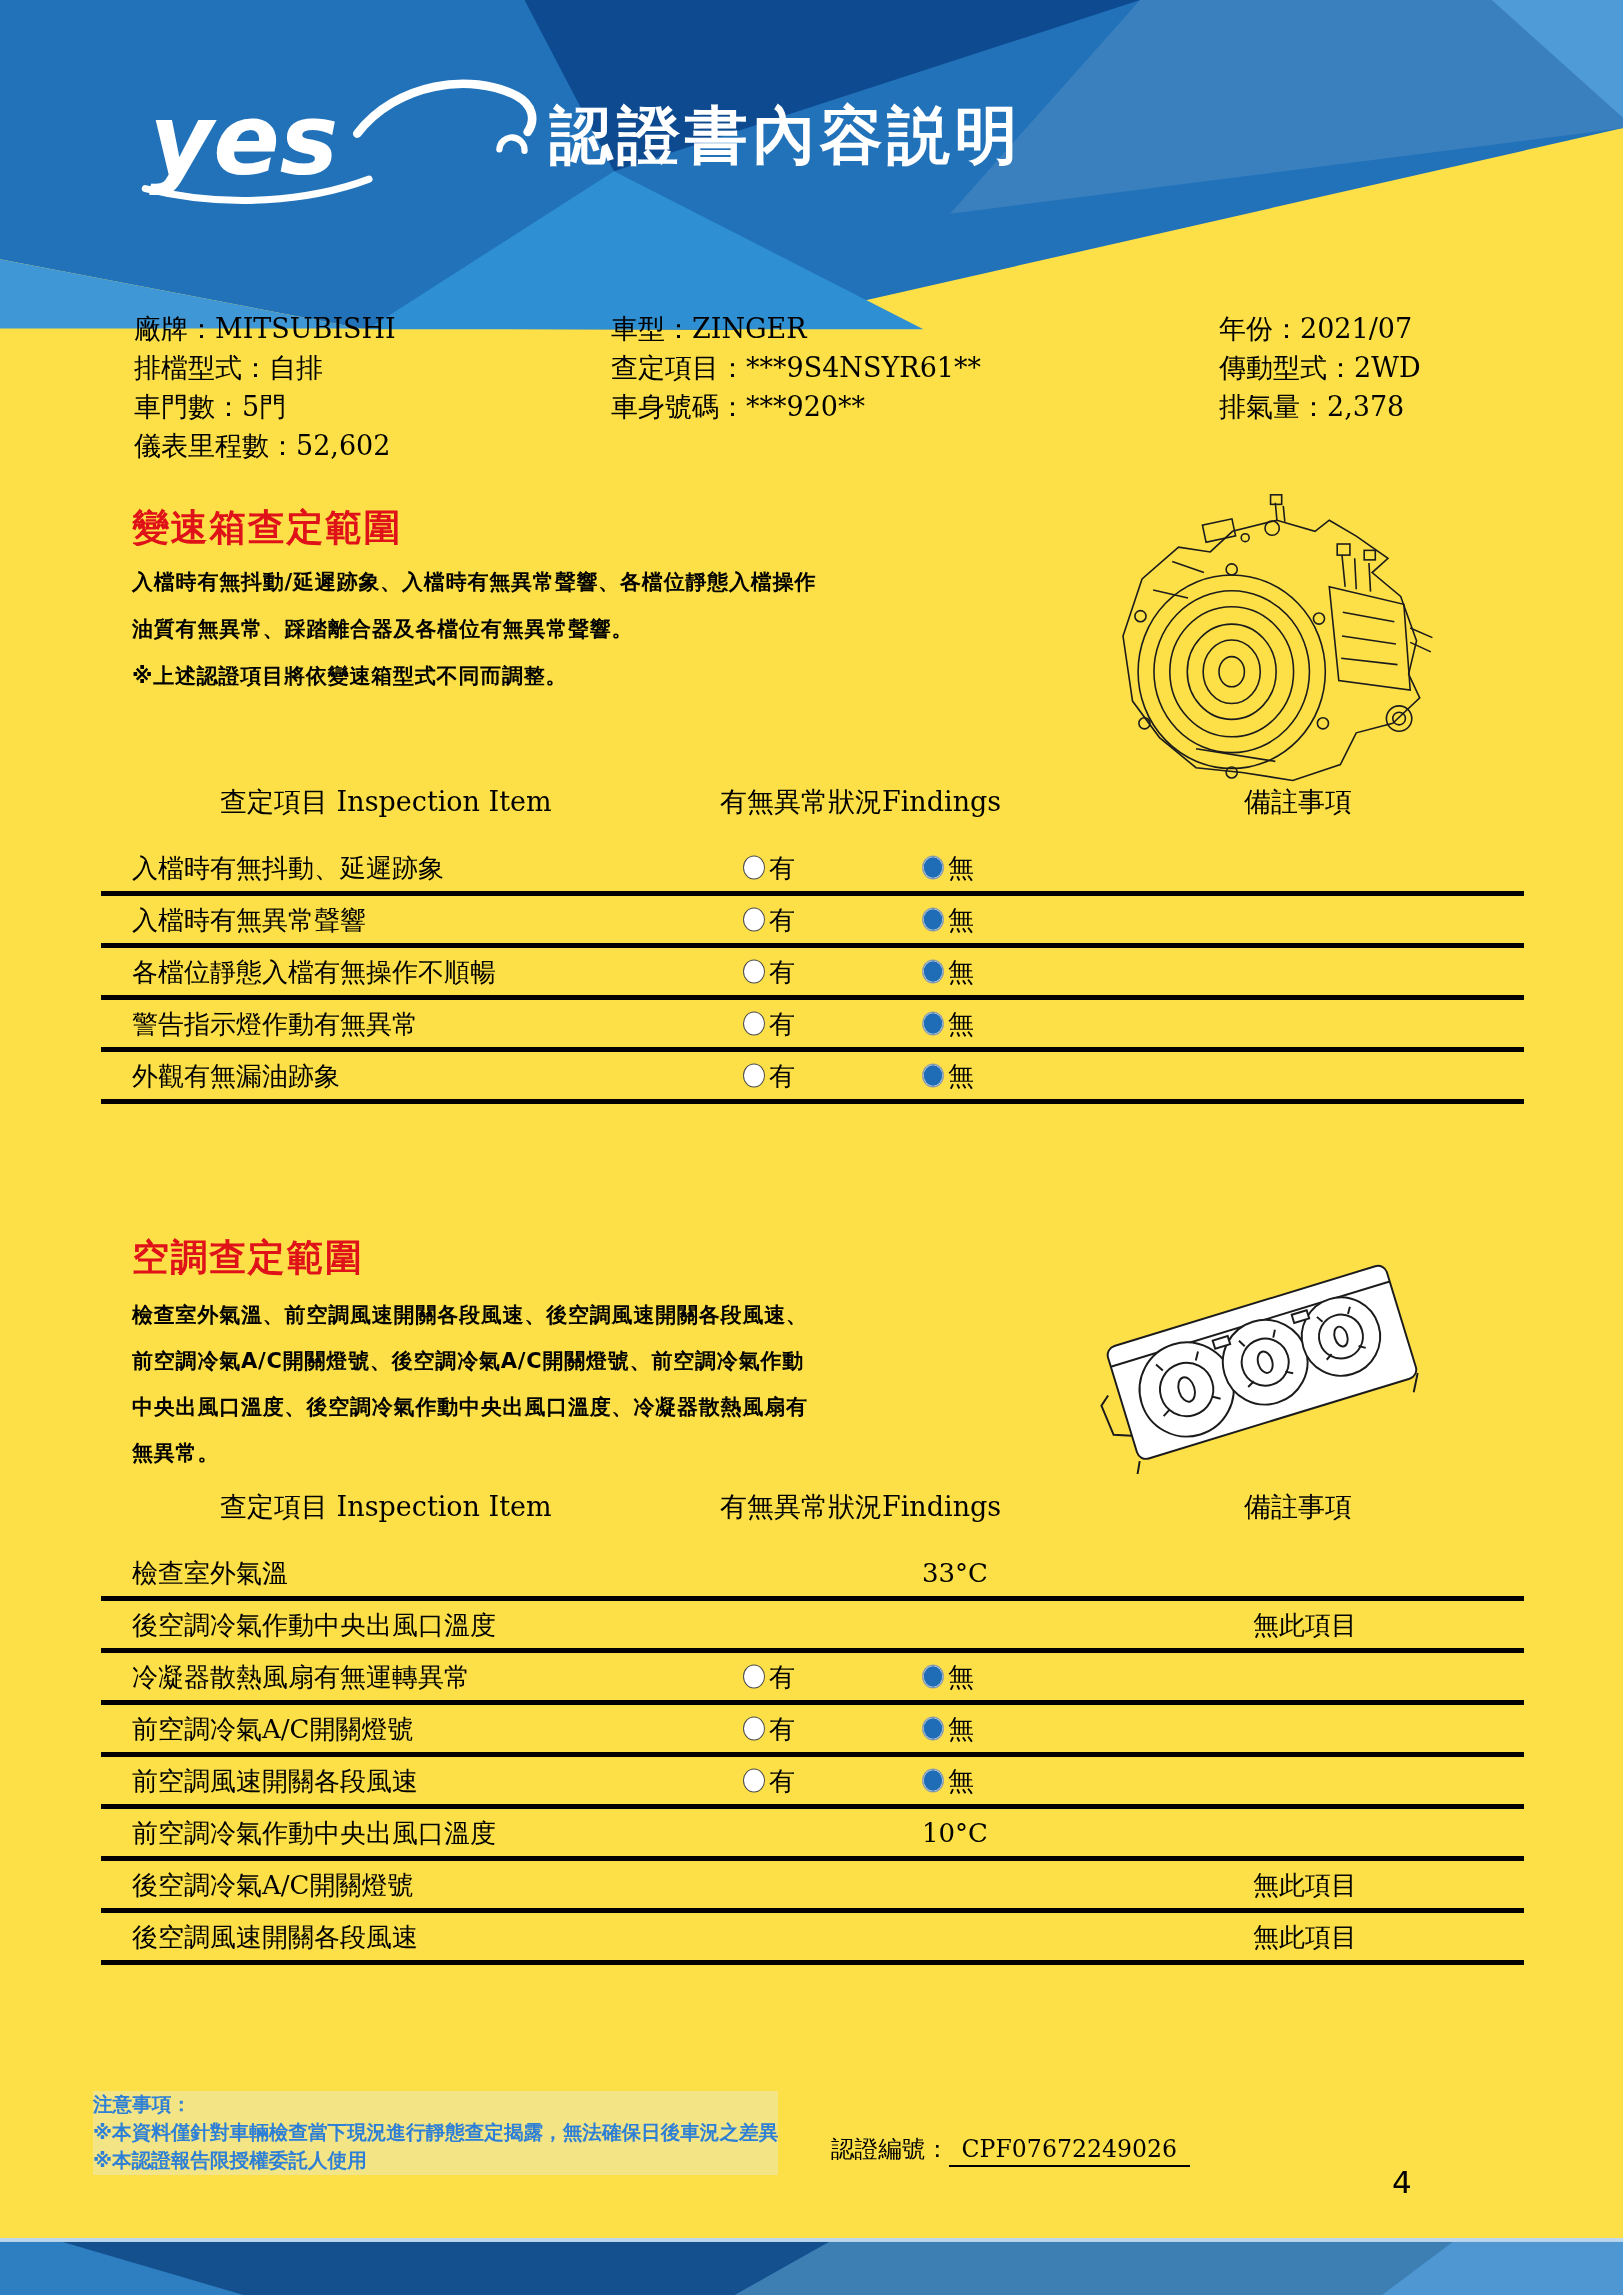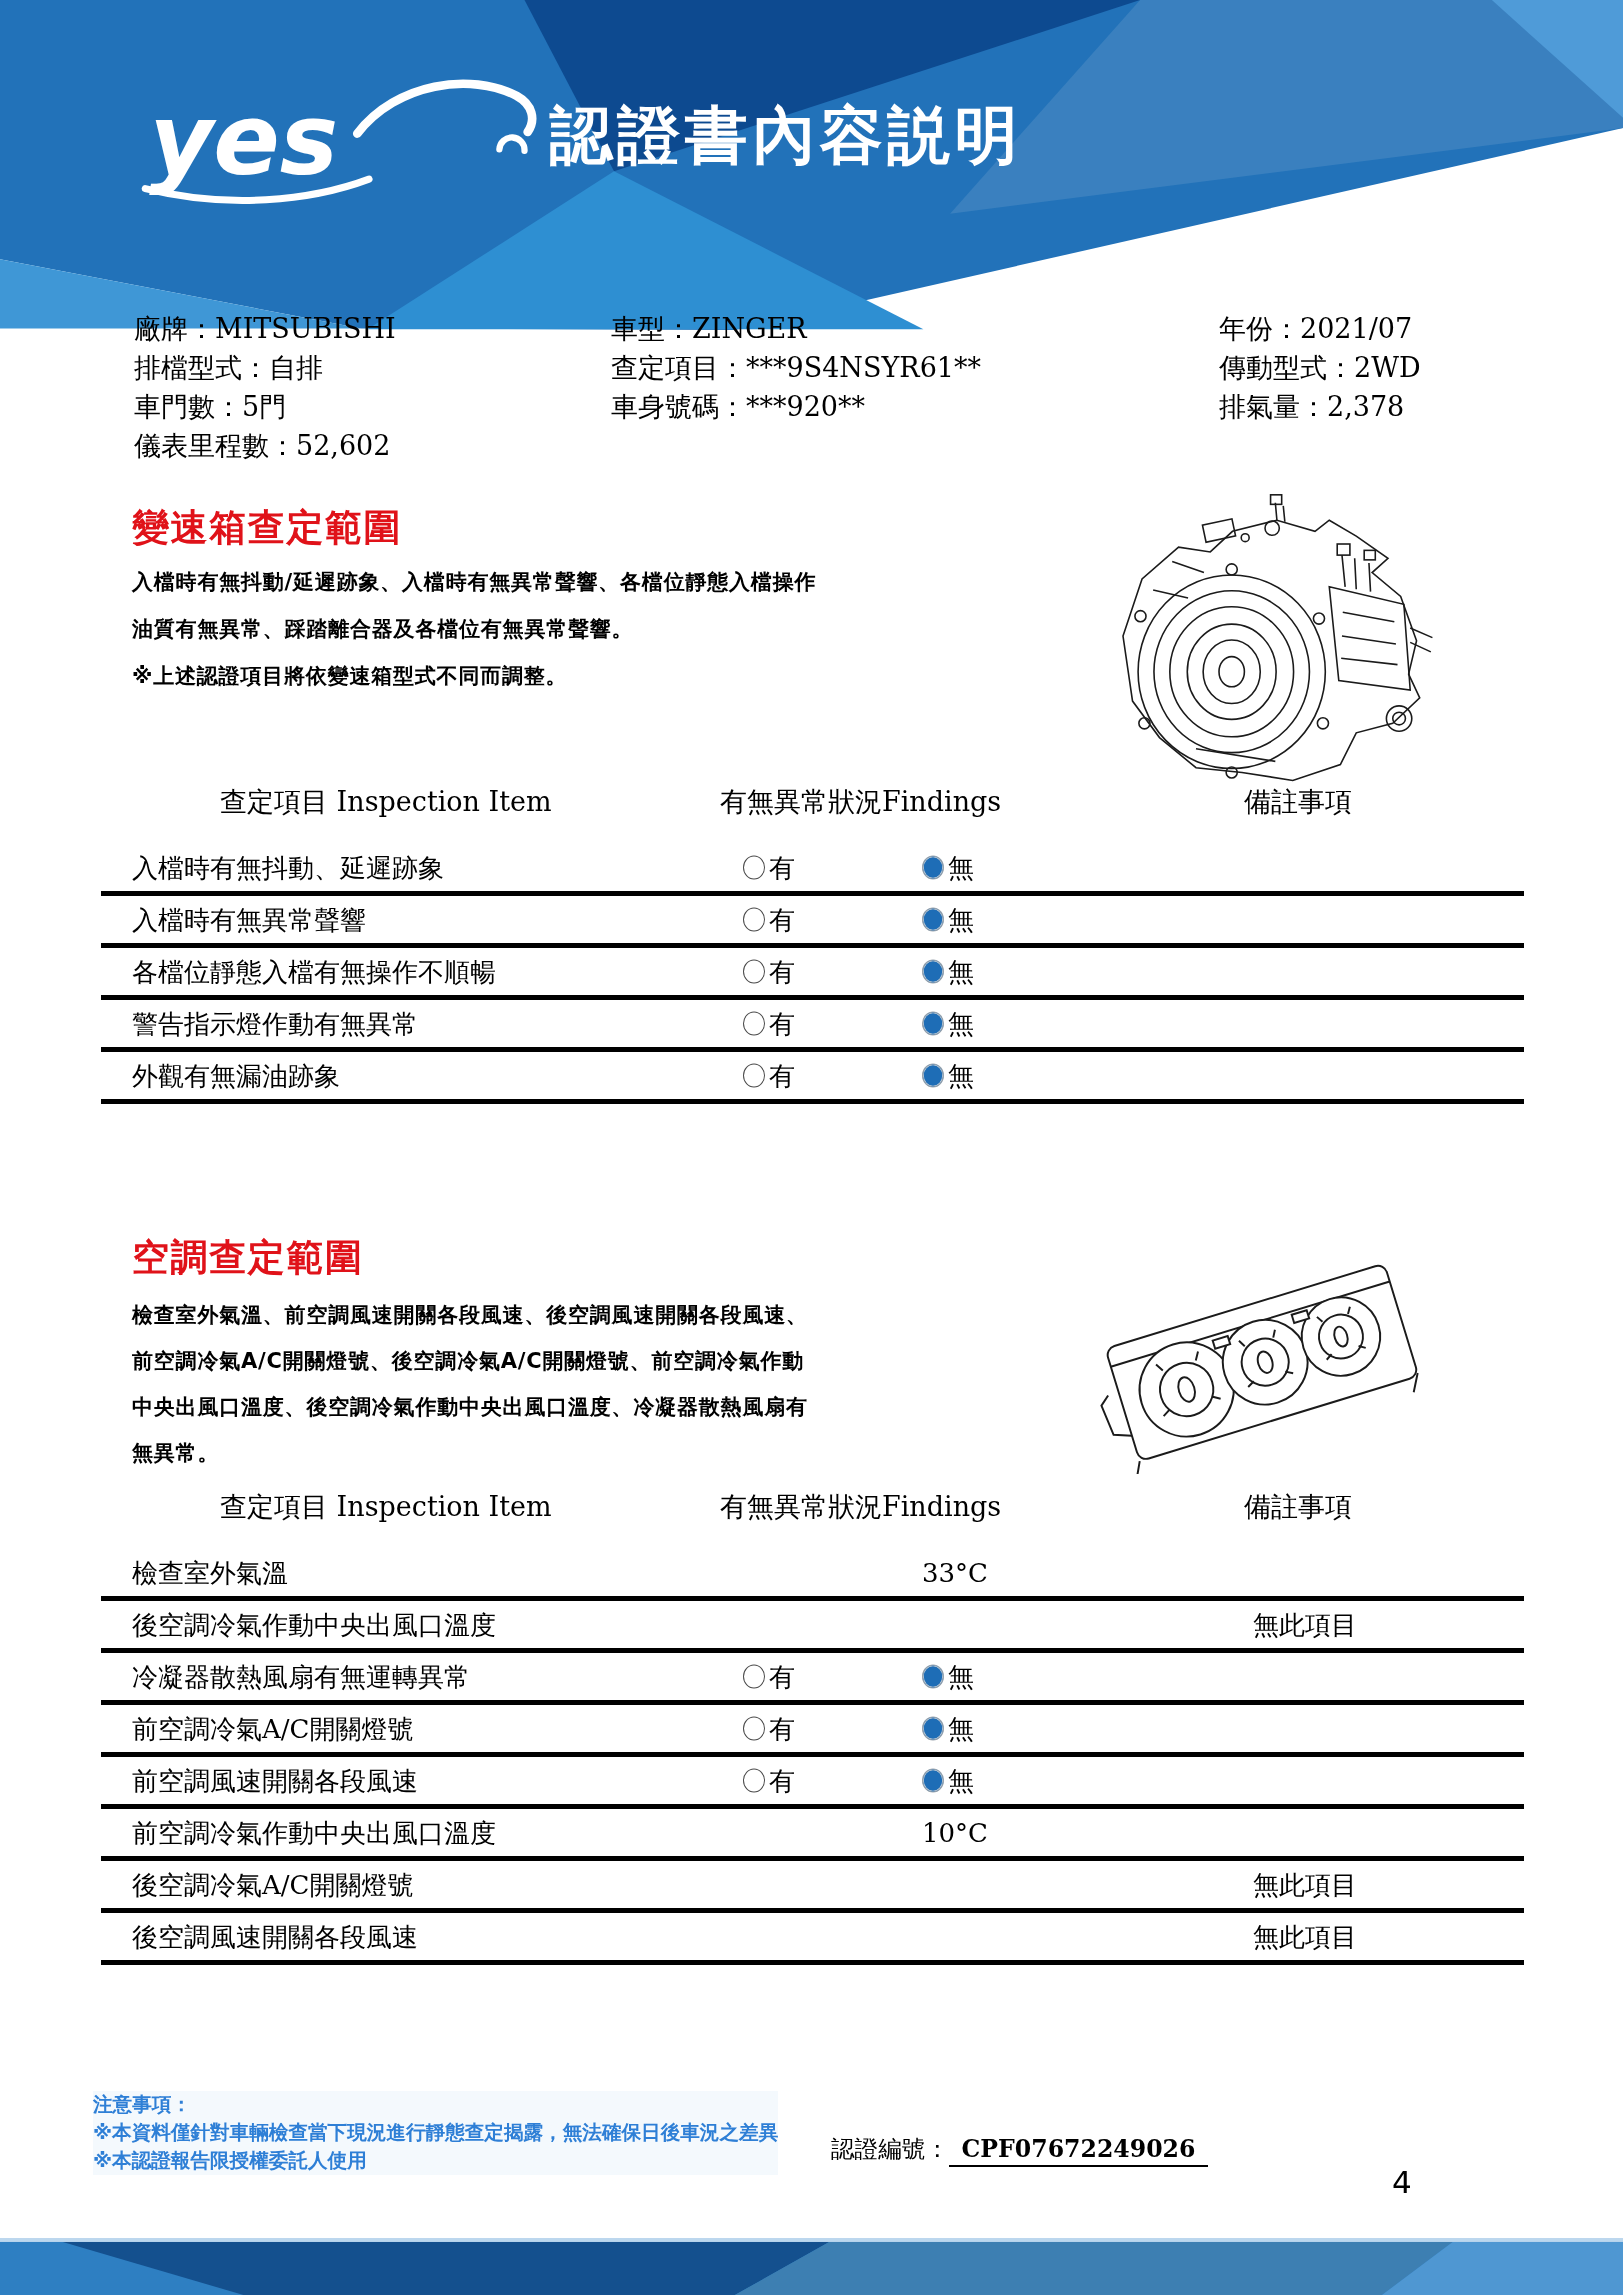--- a/index.html
+++ b/index.html
@@ -1,16 +1,16 @@
 <!DOCTYPE html>
 <html style="font-size:12.6px"><head>
 <meta charset="utf-8">
 <style>
   html,body{margin:0;padding:0;background:#e9e9e9;}
-  .page{position:relative;width:1623px;height:2295px;background:#ffffff;overflow:hidden;
+  .page{position:relative;width:1623px;height:2295px;background:#fde047;overflow:hidden;
         font-family:"DejaVu Serif",serif;color:#000;margin:0 auto;}
 
   
   .banner{position:absolute;top:0;left:0;width:1623px;height:330px;}
 
   
   .vehicle-info{position:absolute;top:309px;left:0;width:1623px;font-size:27px;}
   .vi-col{position:absolute;top:0;}
   .vi-col.c0{left:134px;} .vi-col.c1{left:611px;} .vi-col.c2{left:1219px;}
   .vi-row{height:39px;line-height:39px;white-space:nowrap;}
@@ -45,21 +45,21 @@
   .circle.filled{background:#1e6db6;border:1.6px solid #98a2ab;box-shadow:0 0 0 0.8px #c9cfd4 inset;}
   .cell-text{position:absolute;left:697px;width:314px;text-align:center;top:50%;
              transform:translateY(-50%);white-space:nowrap;}
   .cell-remark{position:absolute;left:1152px;top:50%;transform:translateY(-50%);white-space:nowrap;}
 
   
   .notes{position:absolute;left:93px;top:2091px;font-family:"DejaVu Sans",sans-serif;
          font-weight:bold;font-size:19.6px;color:#2e7fd6;line-height:28px;white-space:nowrap;
          background:rgba(224,238,250,0.35);}
   .cert{position:absolute;left:831px;top:2133px;font-size:23.6px;white-space:nowrap;}
-  .cert .num{border-bottom:2.4px solid #000;padding:0 12.6px 1.6px 12.6px;font-weight:bold;}
+  .cert .num{border-bottom:2.4px solid #000;padding:0 12.6px 1.6px 12.6px;}
   .pagenum{position:absolute;left:1392px;top:2164px;font-size:31px;
            font-family:"DejaVu Sans",sans-serif;}
   .bottombar{position:absolute;left:0;bottom:0;width:1623px;height:57px;}
 </style>
 </head>
 <body>
 
 <div class="page">
 
   <svg class="banner" viewBox="0 0 2067 420" preserveAspectRatio="none">

